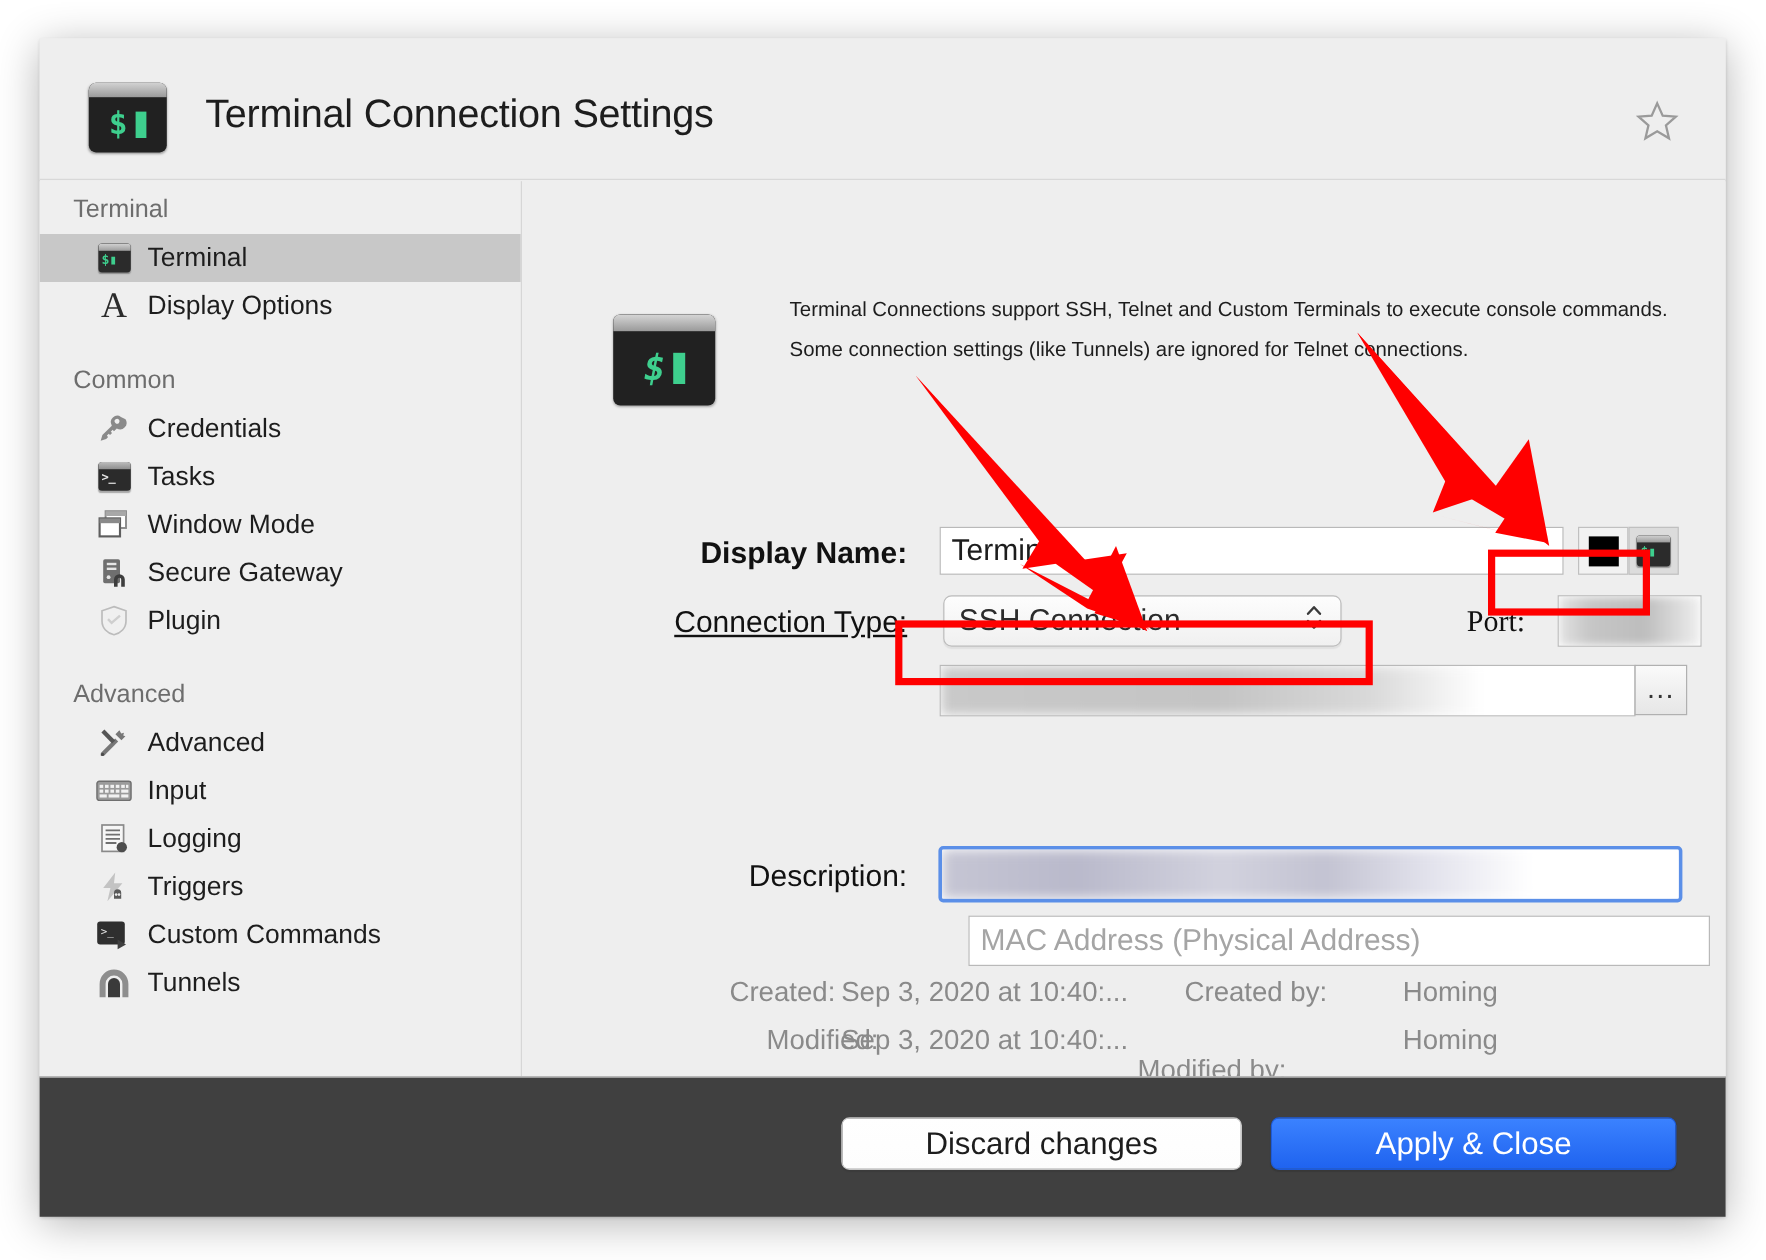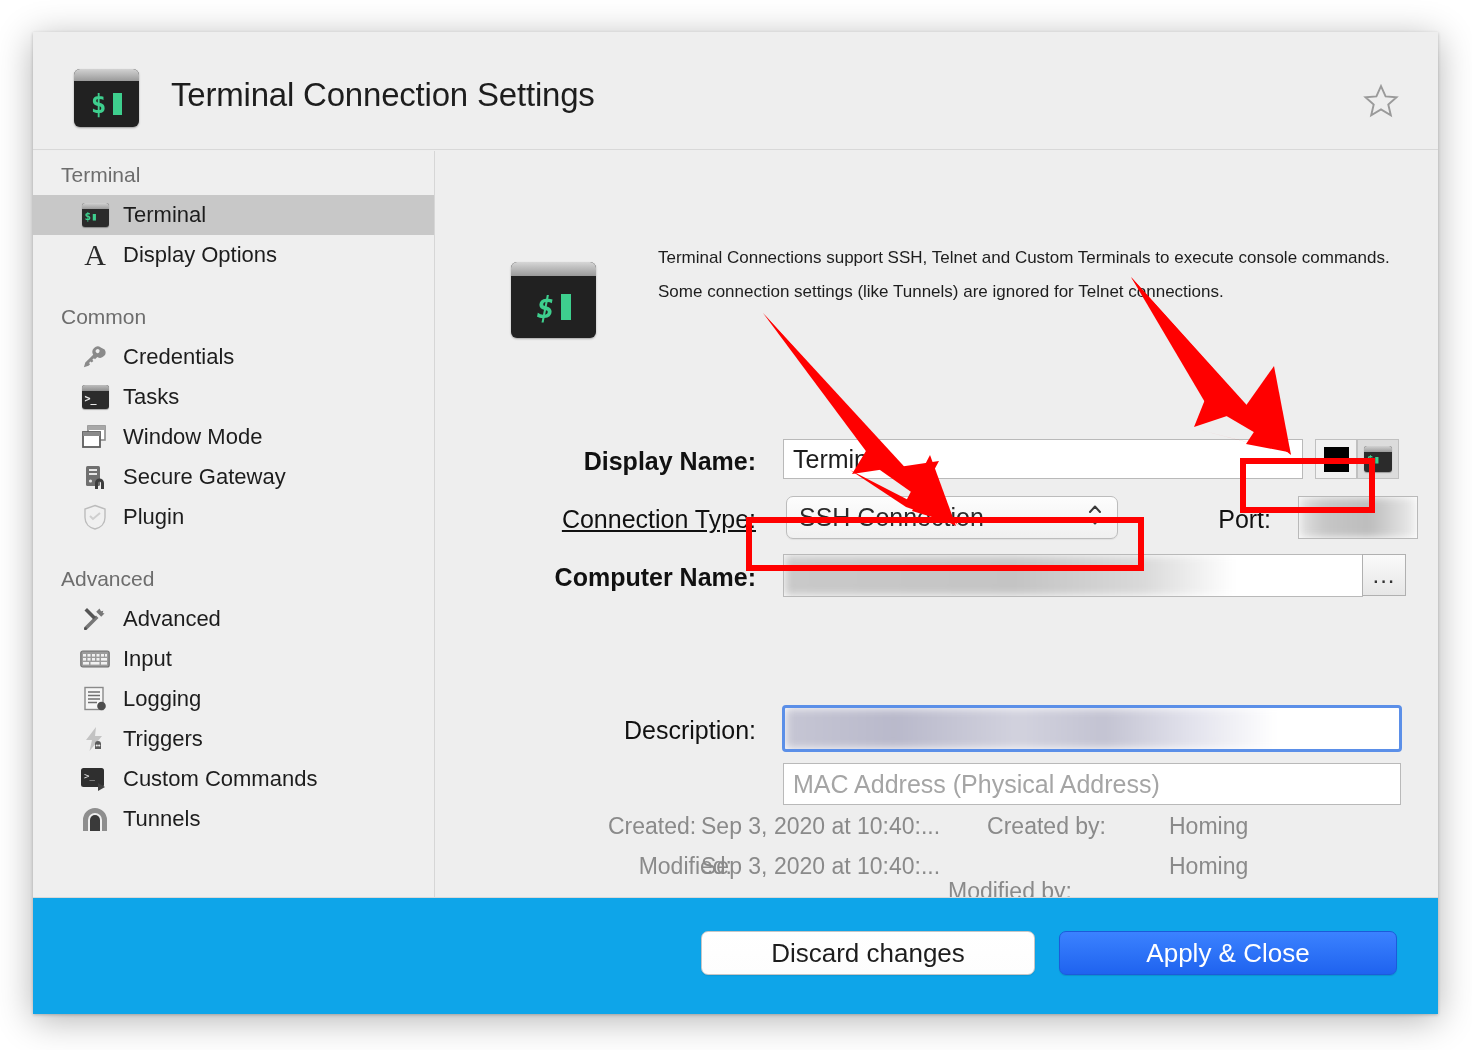--- a/index.html
+++ b/index.html
@@ -120,21 +120,21 @@
   
   .form { position:absolute; left:0; top:0; width:100%; height:100%; }
   .flabel { font-size:25px; color:#111; text-align:right; }
   .flabel.bold { font-weight:bold; }
 
   .tfield {
     background:#ffffff; border:1px solid #b9b9b9;
     font-size:25px; color:#1d1d1d;
     padding:0 9px; display:flex; align-items:center;
   }
-  .tfield.placeholder { color:#a5a5a5; }
+  .tfield.placeholder { color:#a5a5a5;margin-left:24px; }
 
   .select {
     background:linear-gradient(#fdfdfd,#f0f0f0);
     border:1px solid #bcbcbc; border-radius:7px;
     font-size:25px; color:#2b2b2b;
     padding:0 12px; display:flex; align-items:center;
     box-shadow:0 1px 1px rgba(0,0,0,.06); position:relative;
   }
   .select .chev { position:absolute; right:14px; top:50%; transform:translateY(-50%); }
 
@@ -169,21 +169,21 @@
   
   .hl { position:absolute; border:6px solid #ff0000; pointer-events:none; }
 
   
   .meta { position:absolute; font-size:23px; color:#8a8a8a; }
   .meta.val { color:#8a8a8a; }
 
   
   .footer {
     position:absolute; left:0; bottom:0; width:100%; height:117px;
-    background:#0ea5e9; border-top:1px solid #d8d8d8;
+    background:#404040; border-top:1px solid #d8d8d8;
   }
   .btn {
     position:absolute; height:44px; border-radius:7px;
     display:flex; align-items:center; justify-content:center;
     font-size:26px; cursor:pointer;
   }
   .btn-secondary {
     background:linear-gradient(#ffffff,#fdfdfd);
     border:1px solid #c6c6c6; color:#1d1d1d;
     box-shadow:0 1px 1px rgba(0,0,0,.08);
@@ -415,26 +415,25 @@
         <div class="select" style="position:absolute;left:350px;top:345px;width:332px;height:43px;">
           <span>SSH Connection</span>
           <span class="chev">
             <svg width="16" height="26" viewBox="0 0 16 26" fill="none" stroke="#3a3a3a" stroke-width="2" stroke-linecap="round" stroke-linejoin="round">
               <polyline points="3,10 8,4.5 13,10"></polyline>
                 <polyline points="3,16 8,21.5 13,16"></polyline>
             </svg>
           </span>
         </div>
 
-        <div class="flabel" style="position:absolute;left:700px;top:354px;width:135px;">Port:</div>
+        <div class="flabel" style="position:absolute;left:700px;top:354px;width:135px;font-family:Liberation Serif, serif;">Port:</div>
         <div class="tfield" style="position:absolute;left:862px;top:345px;width:120px;height:43px;padding:0;overflow:hidden;">
           <span class="blur-small" style="width:100%;height:100%;display:block;"></span>
         </div>
 
-        <div class="flabel bold" style="position:absolute;left:60px;top:412px;width:260px;">Computer Name:</div>
         <div class="tfield" style="position:absolute;left:347px;top:403px;width:580px;height:43px;padding:0;overflow:hidden;">
           <span class="blur" style="width:100%;height:100%;display:block;"></span>
         </div>
         <div class="dots-btn" style="position:absolute;left:926px;top:403px;">...</div>
 
         <div class="flabel" style="position:absolute;left:100px;top:565px;width:220px;">Description:</div>
         <div style="position:absolute;left:346px;top:554px;width:620px;height:47px;border:3px solid #5b8fe8;border-radius:4px;background:#fff;overflow:hidden;">
           <span class="blur-desc" style="width:100%;height:100%;display:block;"></span>
         </div>
 

